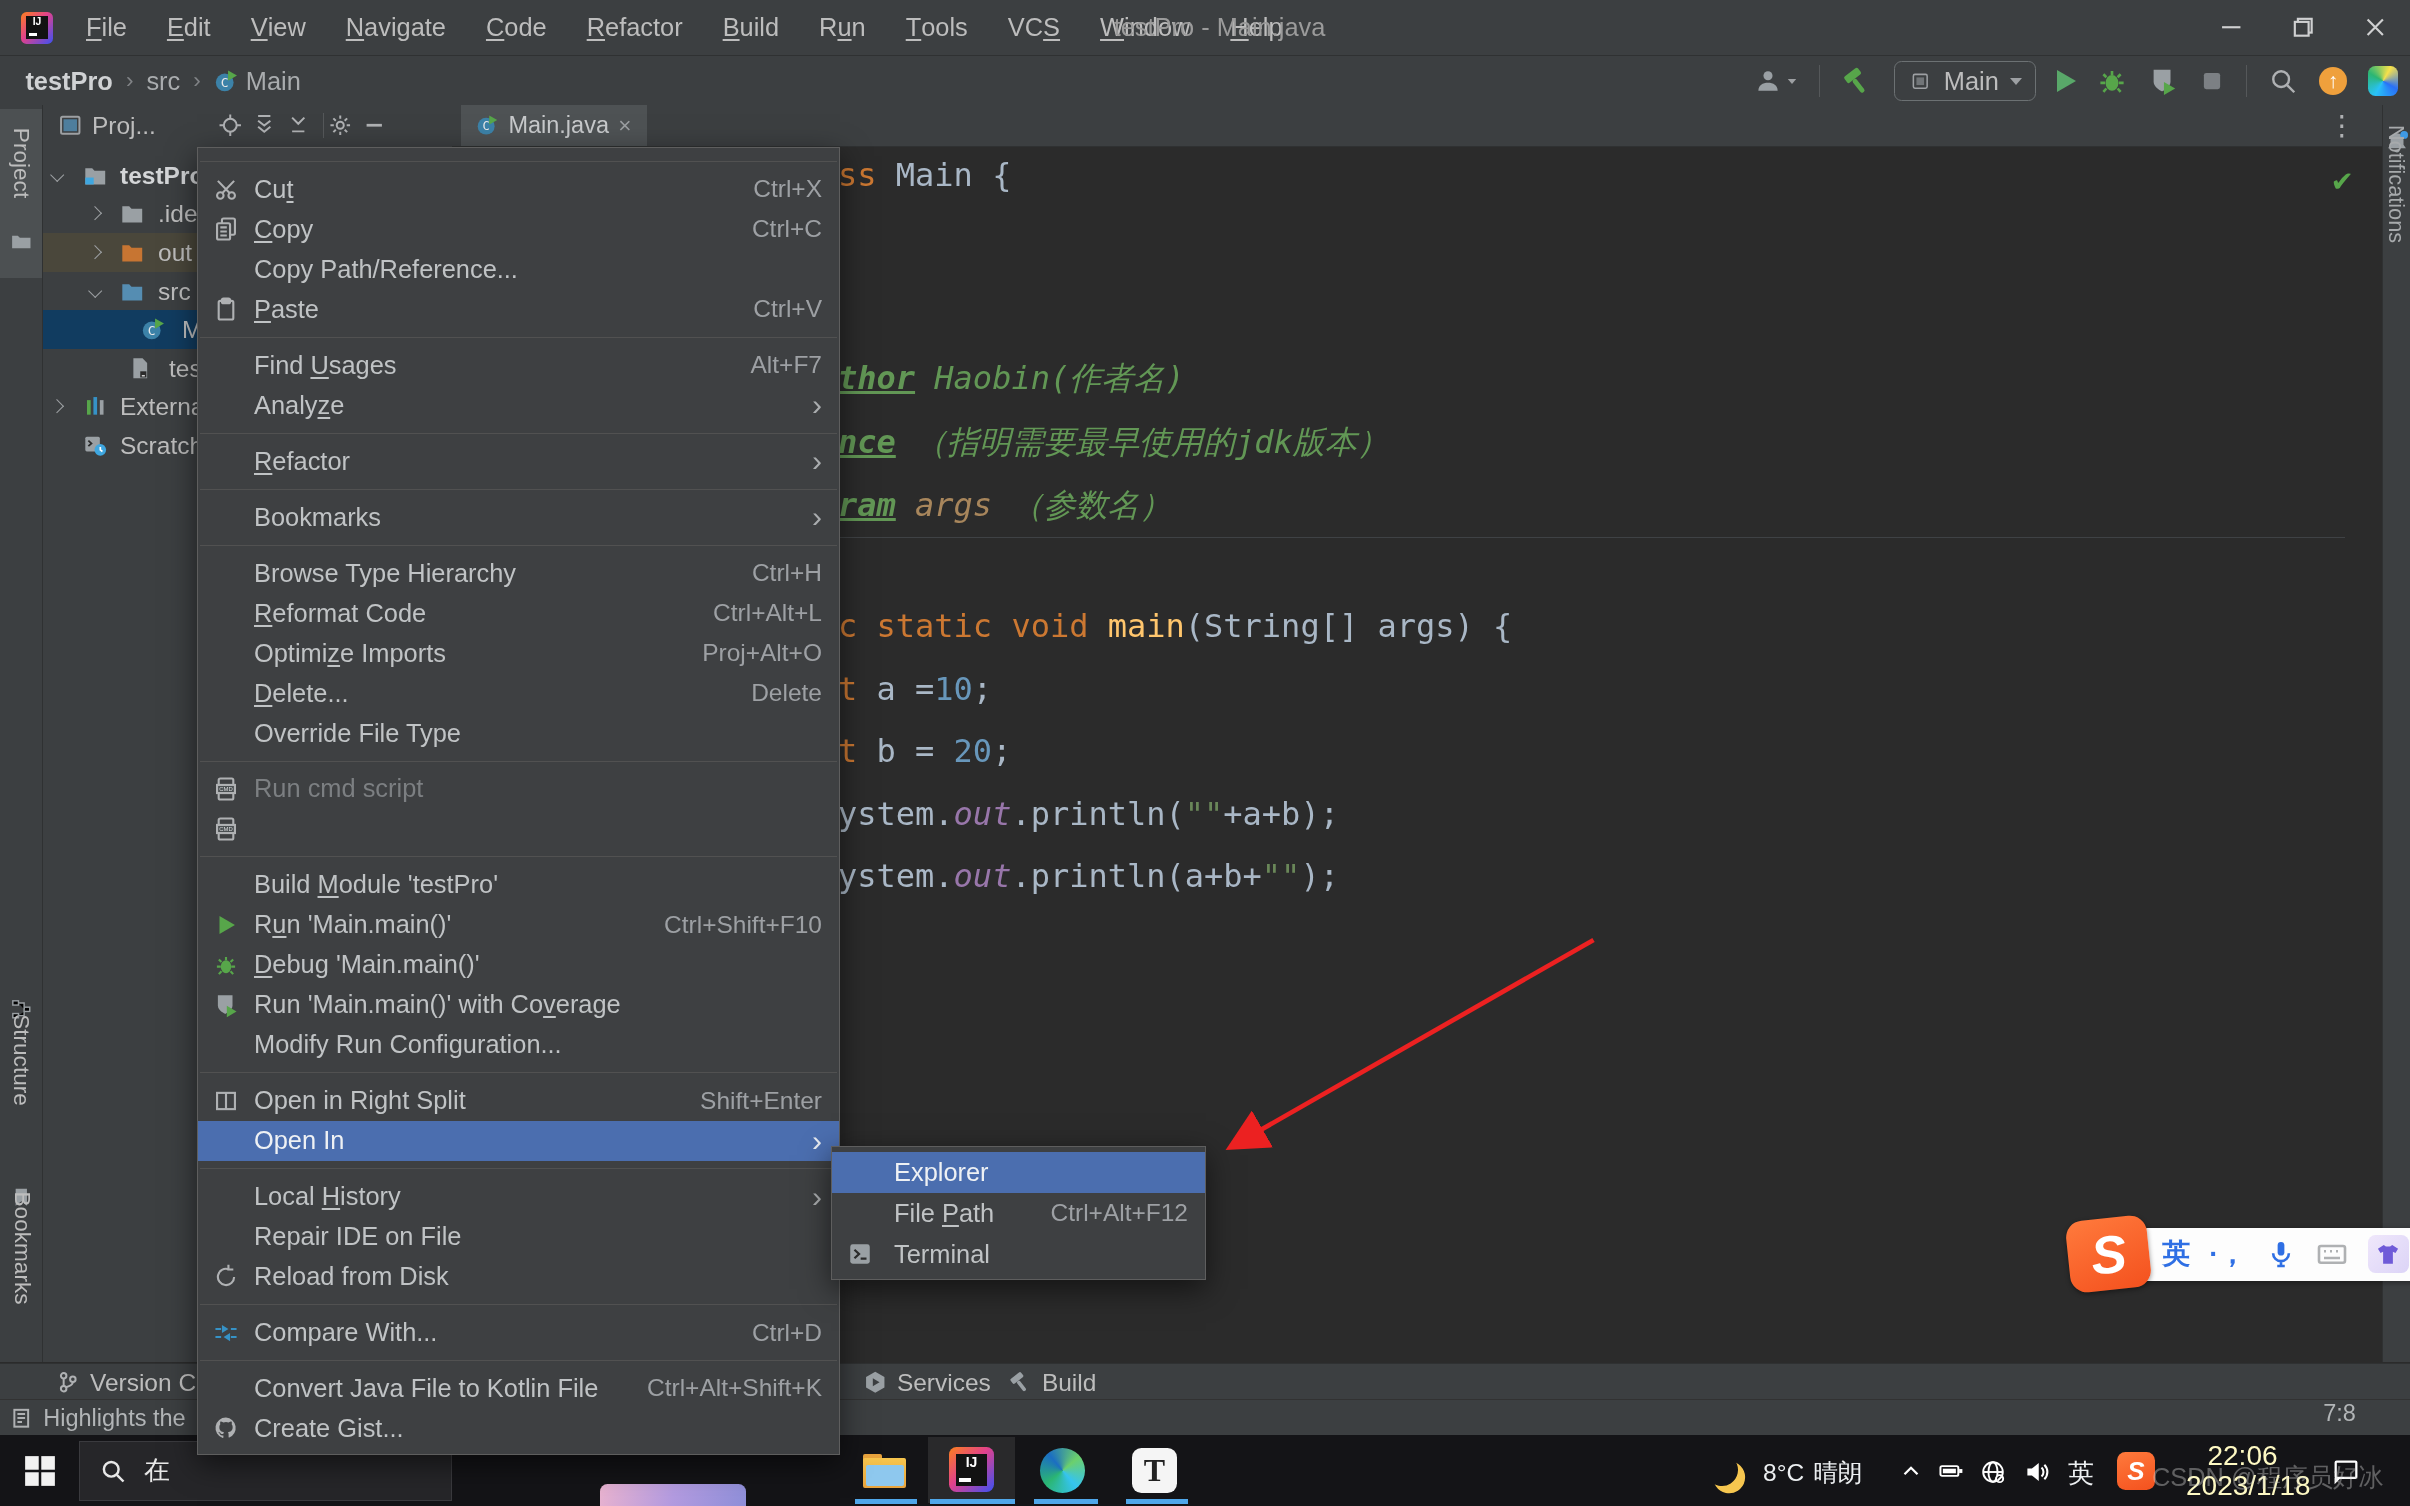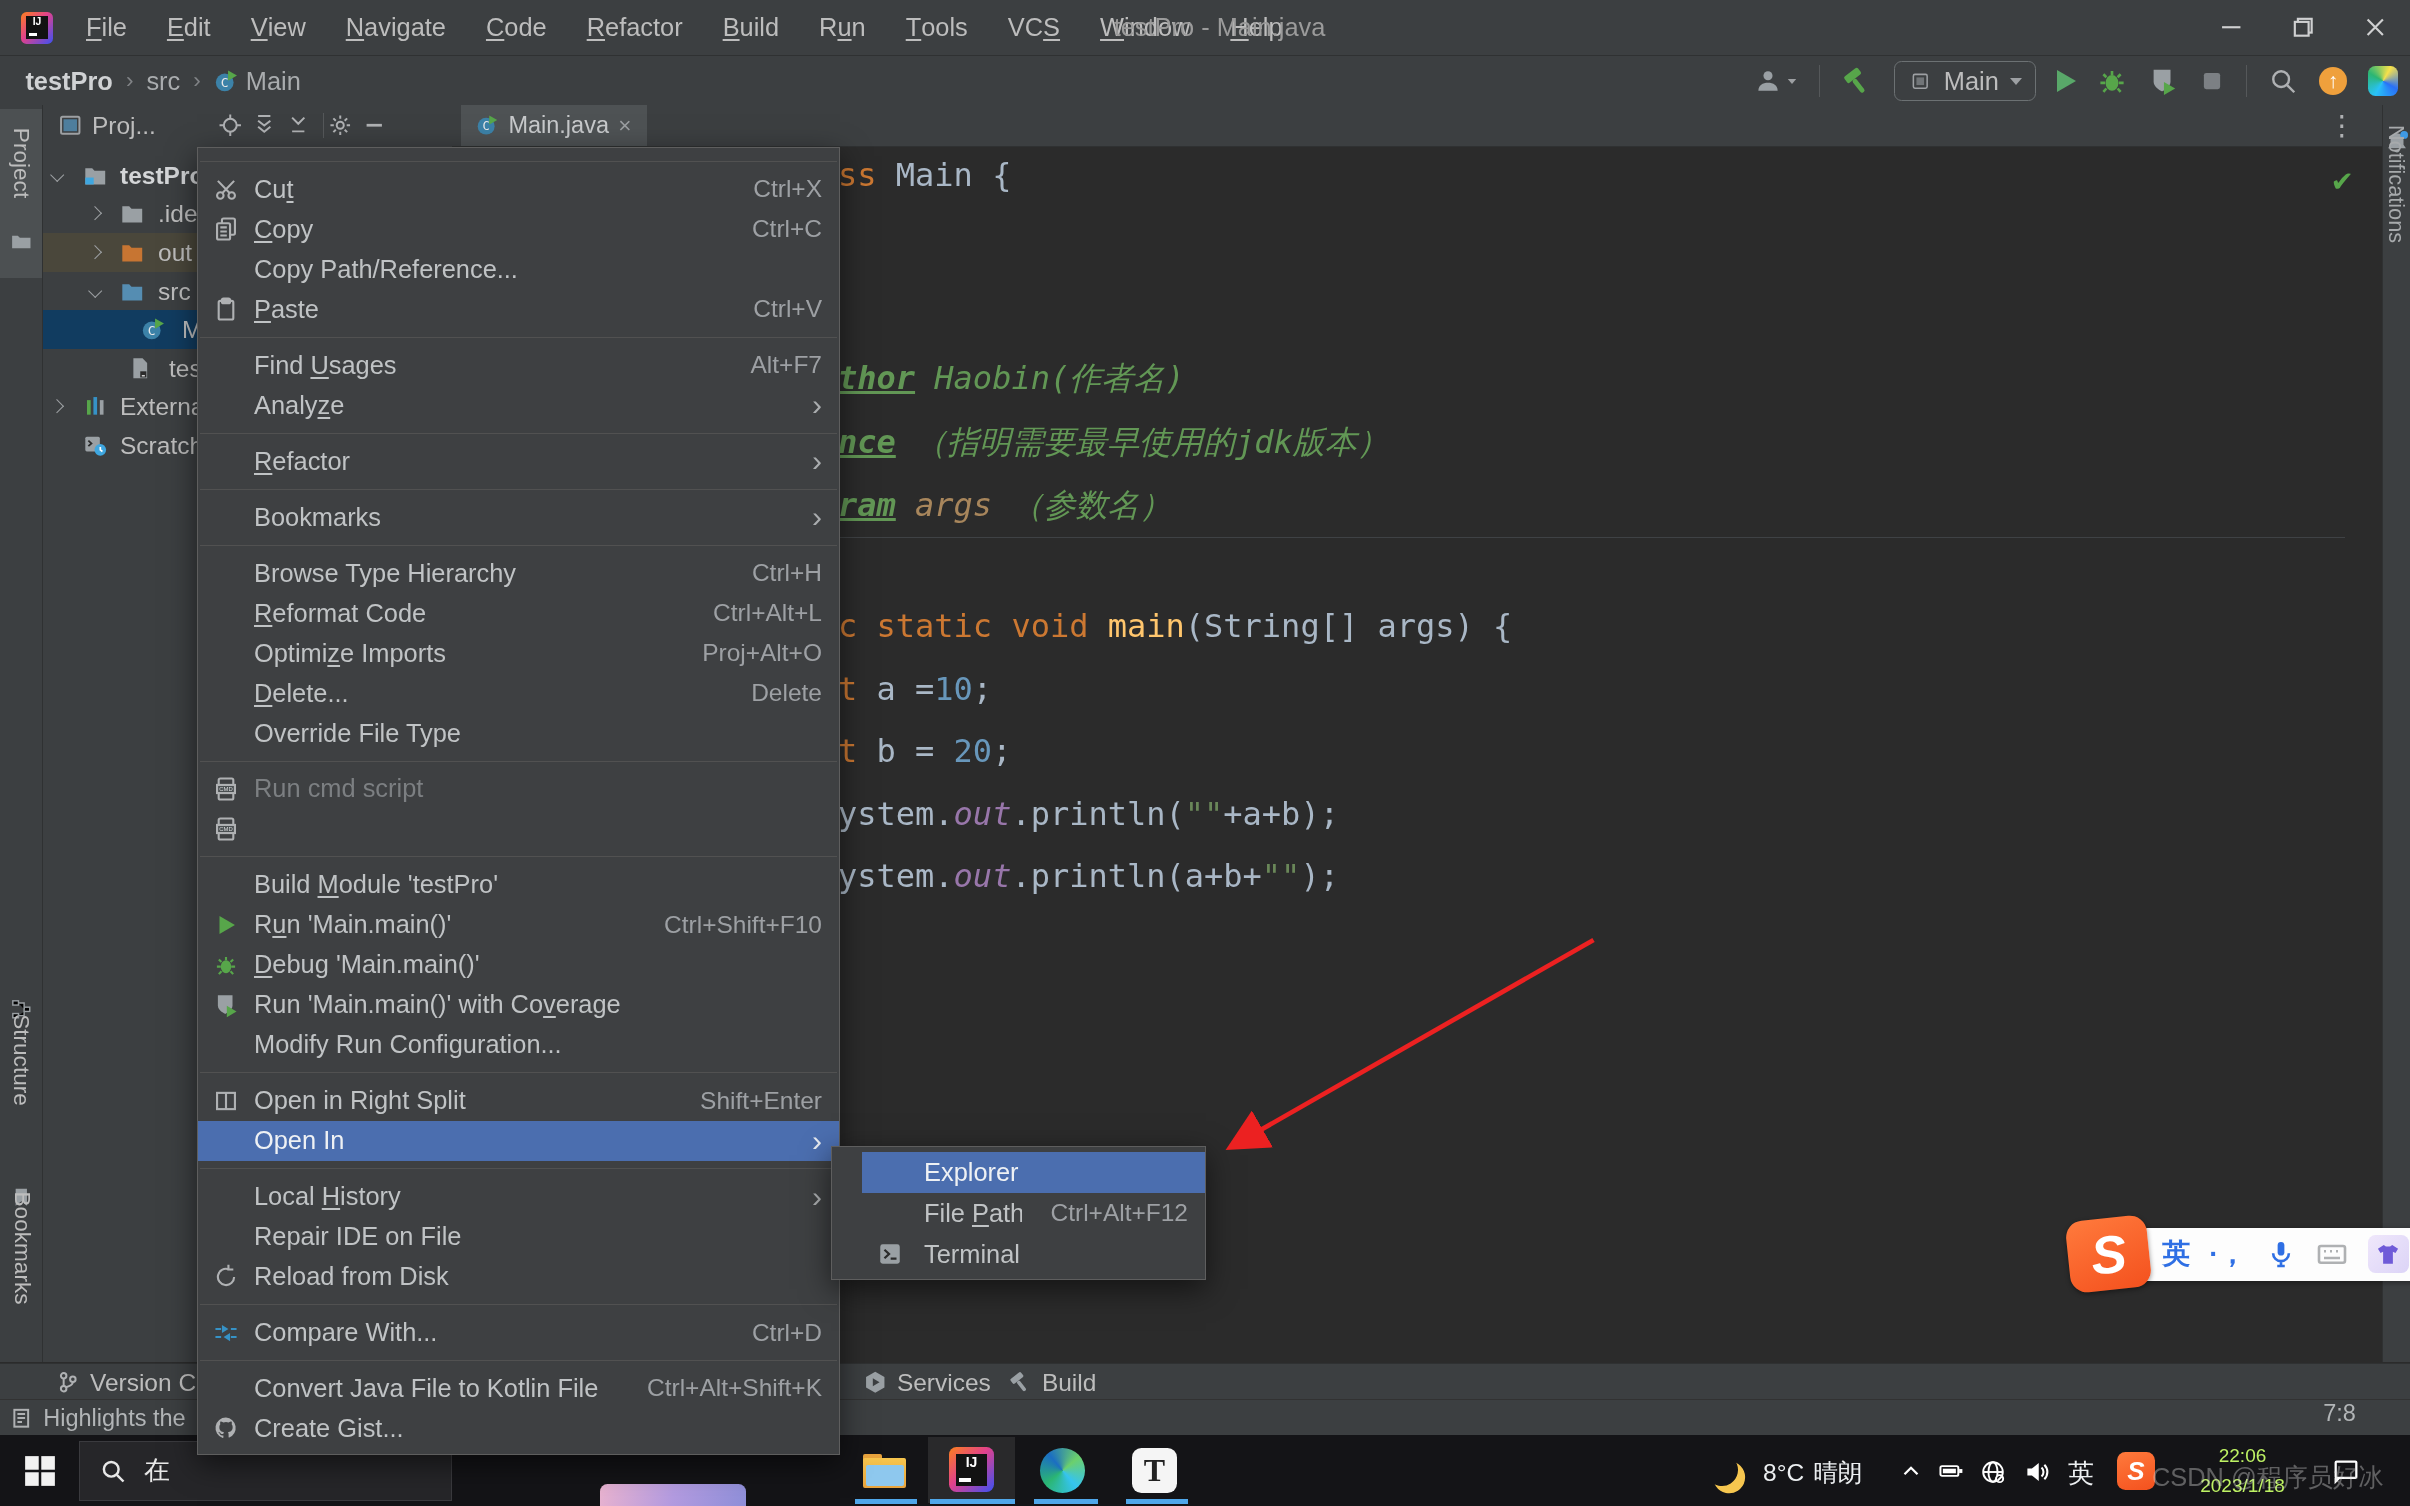--- a/index.html
+++ b/index.html
@@ -85,21 +85,21 @@
   .cm-label{flex:1;white-space:nowrap;overflow:hidden;}
   .cm-shortcut{color:#9da0a4;font-size:24.5px;margin-left:28px;white-space:nowrap;}
   .cm-arrow{color:#a9acae;font-size:30px;margin-left:28px;line-height:0;}
   .cm-row.selected{background:#4b6eaf;color:#eef1f4;}
   .cm-row.selected .cm-shortcut,.cm-row.selected .cm-arrow{color:#e6eaf0;}
   .cm-row.disabled{color:#7c7f82;}
   .cm-sep{height:0.9px;background:#515151;margin:7.5px 1.9px;}
 
   #submenu{position:absolute;left:831px;top:1146px;width:373px;background:#3e4042;border:0.9px solid #5e5e5e;
     box-shadow:0 9.4px 28px rgba(0,0,0,.55);z-index:41;padding:4.7px 0;}
-  #submenu .cm-row{height:41px;font-size:25.4px;padding:0 17px 0 15px;margin-left:30px;}
+  #submenu .cm-row{height:41px;font-size:25.4px;padding:0 17px 0 15px;}
   #submenu .cm-icon{width:47px;}
 
   
   #tw-bar{position:absolute;left:0;top:1363px;width:2411px;height:37px;background:#3c3f41;border-top:0.9px solid #2f3132;font-size:24.5px;color:#bdbdbd;}
   .tw-item{position:absolute;top:0;height:37px;display:flex;align-items:center;gap:9.4px;}
   #status-bar{position:absolute;left:0;top:1399px;width:2411px;height:36px;background:#3c3f41;border-top:0.9px solid #323232;font-size:23.5px;color:#b2b5b7;}
   #status-right{position:absolute;right:24.5px;top:0;height:36px;display:flex;align-items:center;gap:38px;flex-direction:column;}
   #status-left{position:absolute;left:9.4px;top:0;height:36px;display:flex;align-items:center;gap:9.4px;}
 
   
@@ -112,21 +112,21 @@
   #folder-icon .back{position:absolute;left:0;top:0;width:19px;height:7.5px;background:#e8a33d;border-radius:1.9px 1.9px 0 0;}
   #folder-icon .body{position:absolute;left:0;top:3.8px;width:43px;height:30px;background:linear-gradient(180deg,#f7c64e,#e8a33d);border-radius:1.9px;}
   #folder-icon .front{position:absolute;left:2.8px;top:11.3px;width:38px;height:21px;background:#8ec8ee;border-radius:1.9px;}
   #idea-app{width:45px;height:45px;border-radius:7.5px;position:relative;background:linear-gradient(135deg,#fc801d,#e1418c 45%,#3b51f3);}
   #idea-app .inner{position:absolute;left:6.6px;top:6.6px;right:6.6px;bottom:6.6px;background:#121212;color:#fff;font-size:14px;font-weight:bold;text-align:center;line-height:17px;}
   #idea-app .bar{position:absolute;left:10.4px;bottom:10.4px;width:11.3px;height:3.8px;background:#fff;}
   #edge-app{width:45px;height:45px;border-radius:50%;background:conic-gradient(from 140deg,#35c4f0,#2bb673,#1b6ec2,#6cd06c,#35c4f0);}
   #t-app{width:45px;height:45px;border-radius:9.4px;background:#f5f5f5;color:#222;font-family:"Liberation Serif",serif;font-weight:bold;font-size:32px;display:flex;align-items:center;justify-content:center;}
   #moon{width:32px;height:32px;border-radius:50%;background:transparent;box-shadow:8.5px 5.6px 0 0 #f6c64f;transform:rotate(12deg);}
   .tb-text{color:#eceff1;font-size:24.5px;}
-  #clockblock{position:absolute;left:2186px;top:5.6px;width:113px;text-align:center;color:#bef264;font-size:19px;line-height:30px;}
+  #clockblock{position:absolute;left:2186px;top:5.6px;width:113px;text-align:center;color:#fef9c3;font-size:28px;line-height:30px;}
   #pink-fragment{position:absolute;left:600px;top:1484px;width:146px;height:22.6px;border-radius:7.5px 7.5px 0 0;background:linear-gradient(100deg,#e9b3d0,#b39be0,#8f8fd9);z-index:6;}
 
   
   #sogou{position:absolute;left:2068px;top:1218px;z-index:20;display:flex;align-items:center;}
   #sogou-logo{width:81px;height:72px;border-radius:17px;background:linear-gradient(160deg,#ff7a3c,#f4511e);transform:rotate(-6deg);
     display:flex;align-items:center;justify-content:center;color:#fff;font-size:53px;font-weight:bold;font-style:italic;box-shadow:0 1.9px 5.6px rgba(0,0,0,.4);}
   #sogou-pill{margin-left:-11.3px;height:53px;background:#fdfdfd;border-radius:9.4px;display:flex;align-items:center;gap:19px;padding:0 17px 0 24.5px;box-shadow:0 1.9px 5.6px rgba(0,0,0,.35);}
   #sogou-pill .sg{color:#2f6fe4;font-size:28px;font-weight:bold;}
   #sogou-skin{width:41px;height:38px;border-radius:7.5px;background:linear-gradient(135deg,#efe7fb,#dcd4f7);display:flex;align-items:center;justify-content:center;}
 

